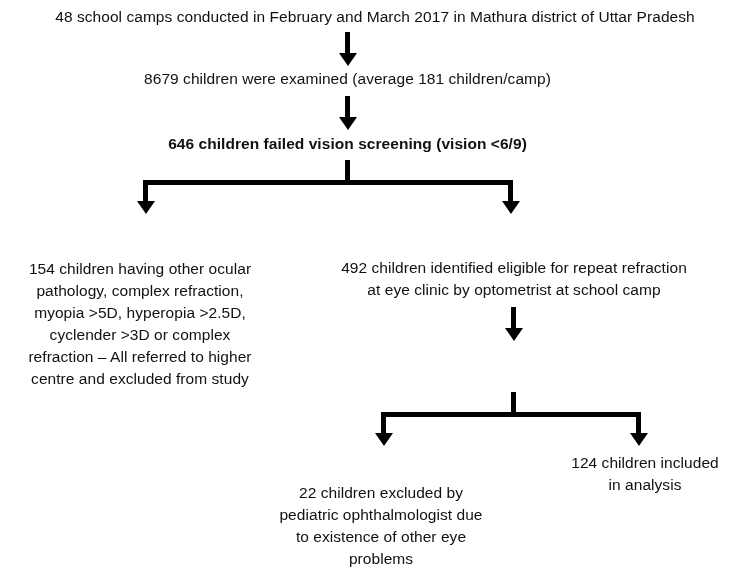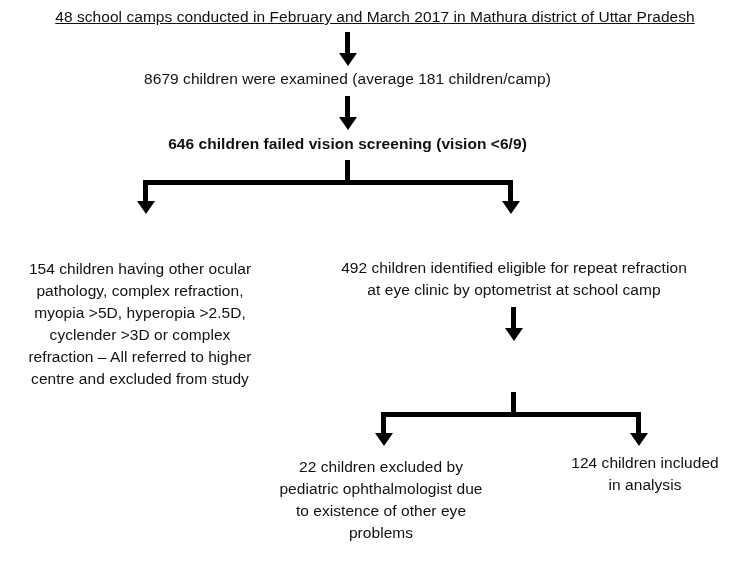--- a/index.html
+++ b/index.html
@@ -74,21 +74,21 @@
     border-left: 9px solid transparent;
     border-right: 9px solid transparent;
     border-top: 13px solid #000000;
   }
 </style>
 </head>
 <body>
 
 <div class="canvas">
 
-  <div class="node" style="left:4px; top:6px; width:742px;text-decoration:underline;">48 school camps conducted in February and March 2017 in Mathura district of Uttar Pradesh</div>
+  <div class="node" style="left:4px; top:6px; width:742px;">48 school camps conducted in February and March 2017 in Mathura district of Uttar Pradesh</div>
 
   <div class="arrow-v" style="left:345px; top:32px; width:5px; height:33px;">
     <div class="shaft" style="height:22px;"></div>
     <div class="head" style="top:21px;"></div>
   </div>
 
   <div class="node" style="left:100px; top:68px; width:495px;">8679 children were examined (average 181 children/camp)</div>
 
   <div class="arrow-v" style="left:345px; top:96px; width:5px; height:33px;">
     <div class="shaft" style="height:22px;"></div>
@@ -118,17 +118,17 @@
 
   <div class="bracket" style="left:0px; top:392px; width:750px; height:60px;">
     <div class="stem" style="left:511px; top:0px; height:22px;"></div>
     <div class="bar" style="left:381px; top:20px; width:260px;"></div>
     <div class="leg" style="left:381px; top:20px; height:22px;"></div>
     <div class="leg" style="left:636px; top:20px; height:22px;"></div>
     <div class="head" style="left:374.5px; top:41px;"></div>
     <div class="head" style="left:629.5px; top:41px;"></div>
   </div>
 
-  <div class="node" style="left:272px; top:456px; width:218px;">22 children excluded by pediatric ophthalmologist due to existence of other eye problems</div>
+  <div class="node" style="left:272px; top:482px; width:218px;">22 children excluded by pediatric ophthalmologist due to existence of other eye problems</div>
 
   <div class="node" style="left:565px; top:452px; width:160px;">124 children included in analysis</div>
 
 </div>
 
 </body></html>

